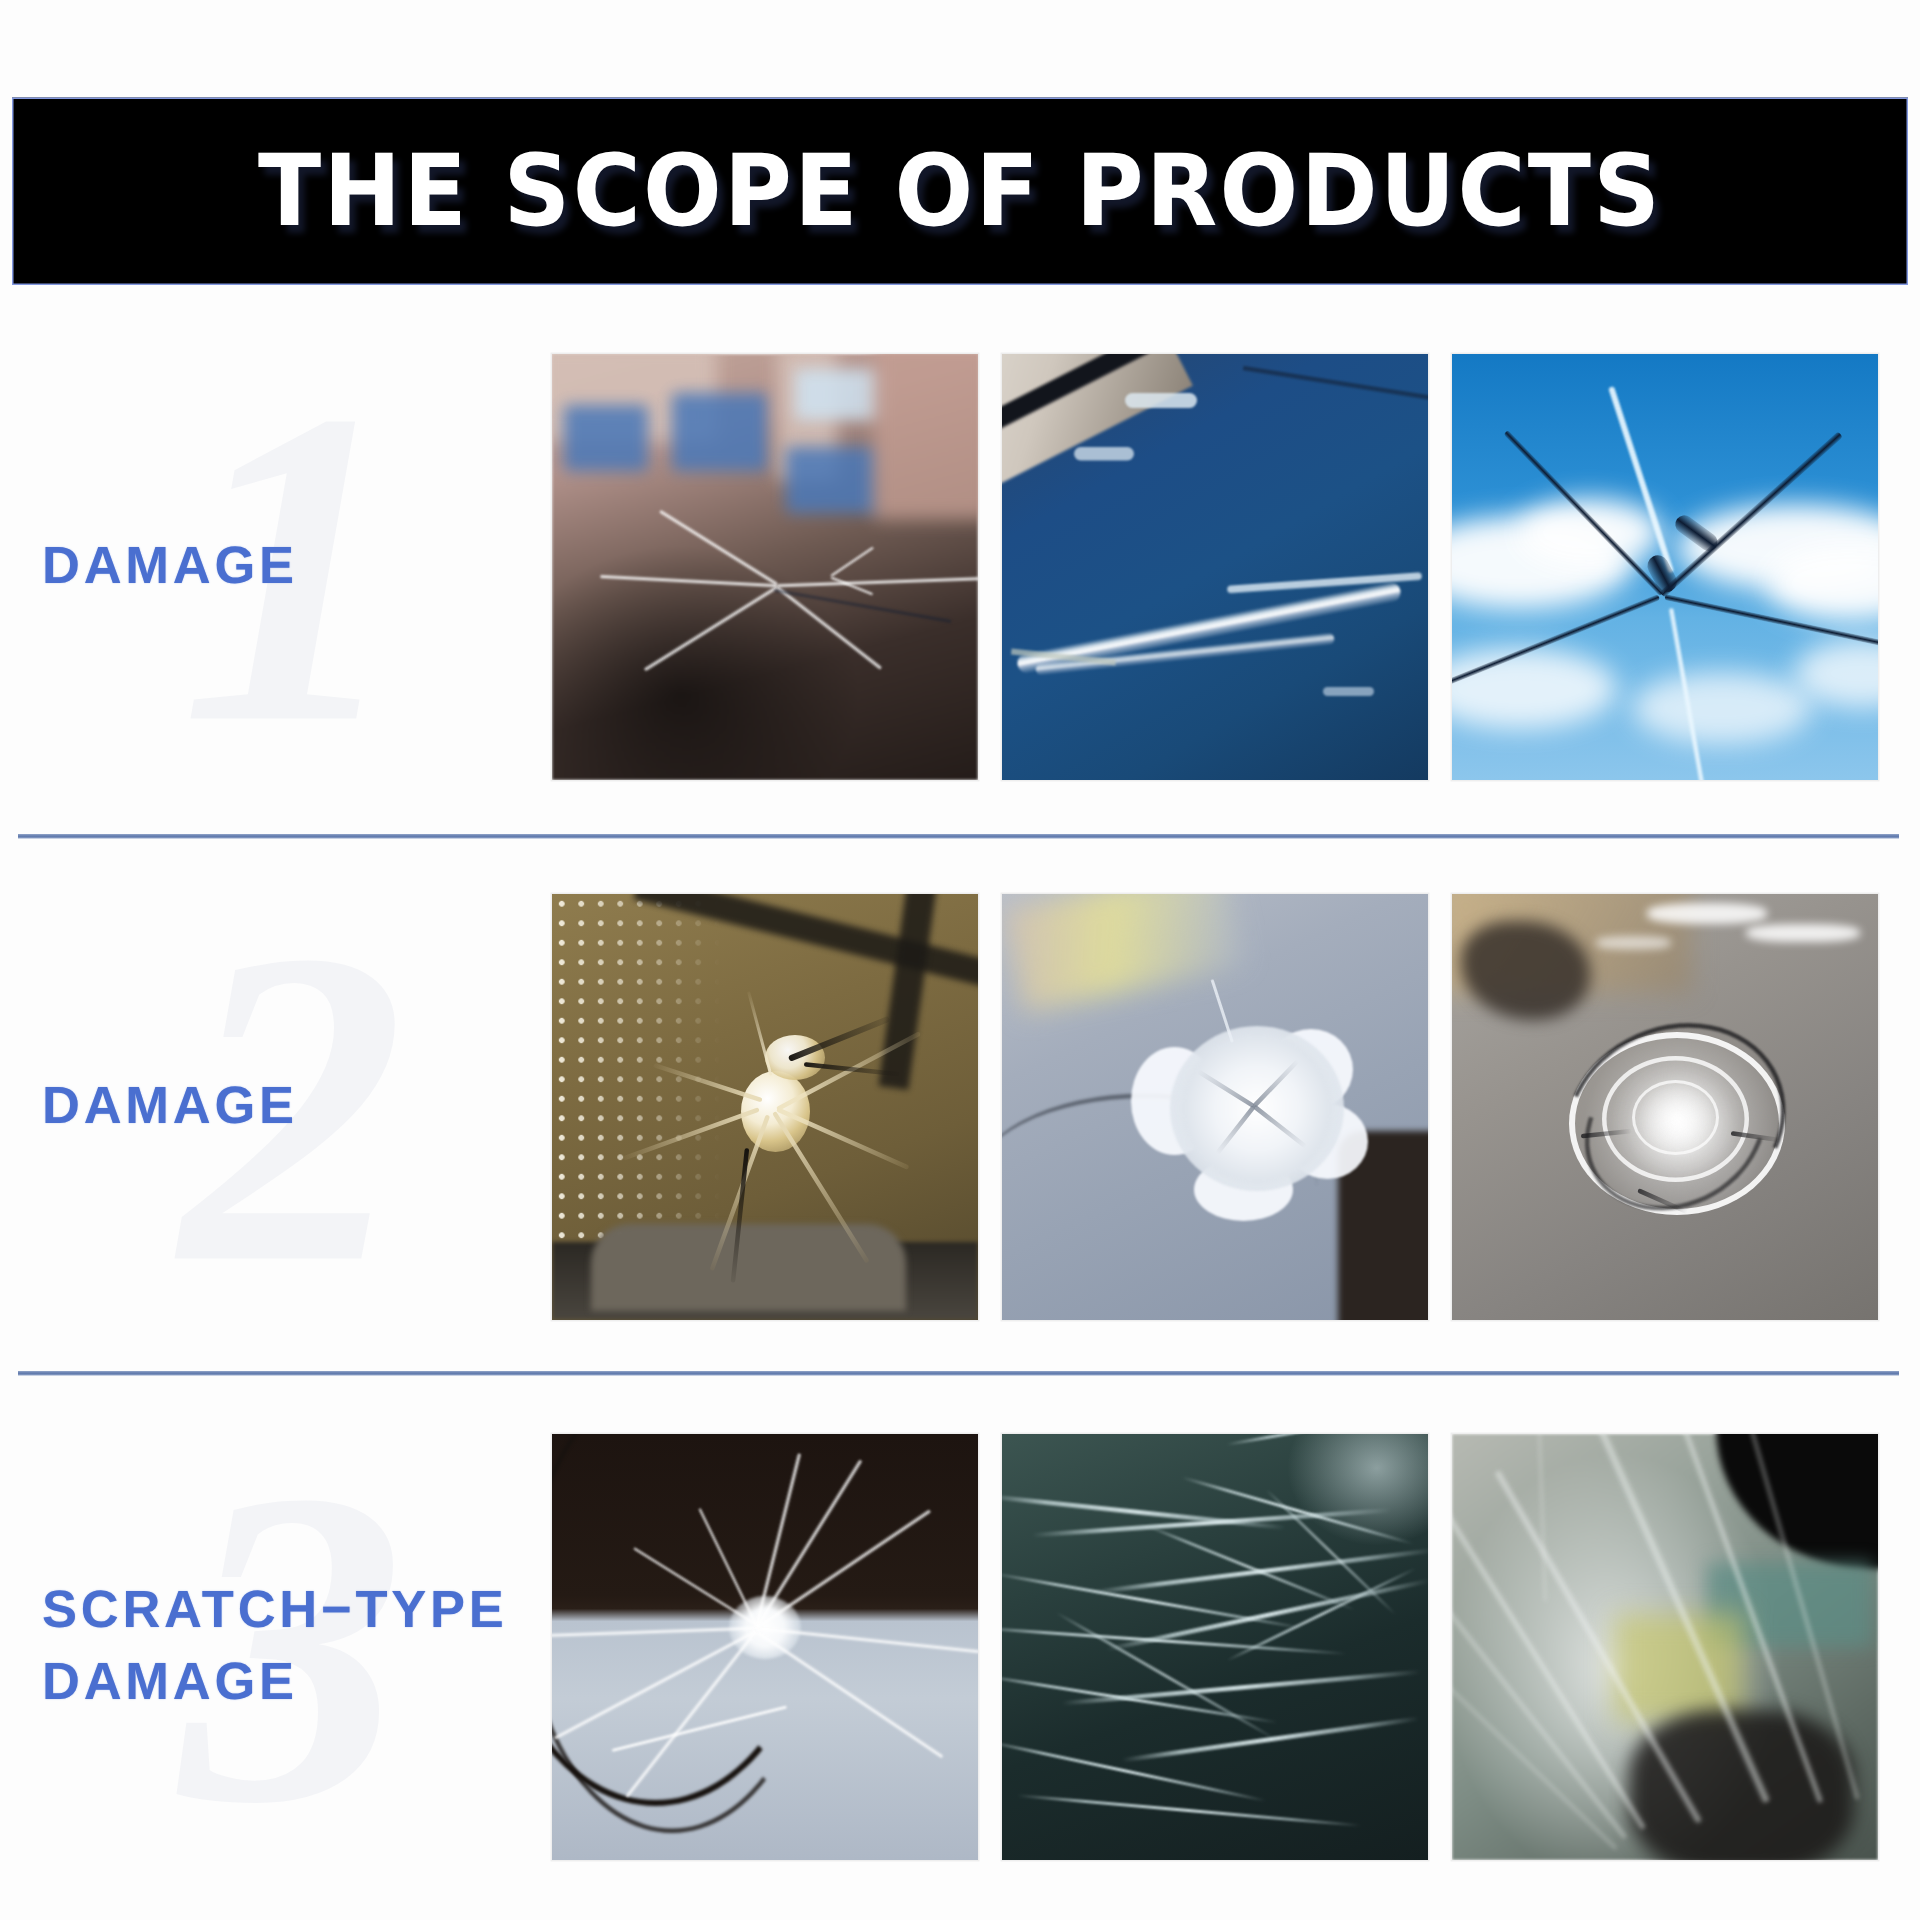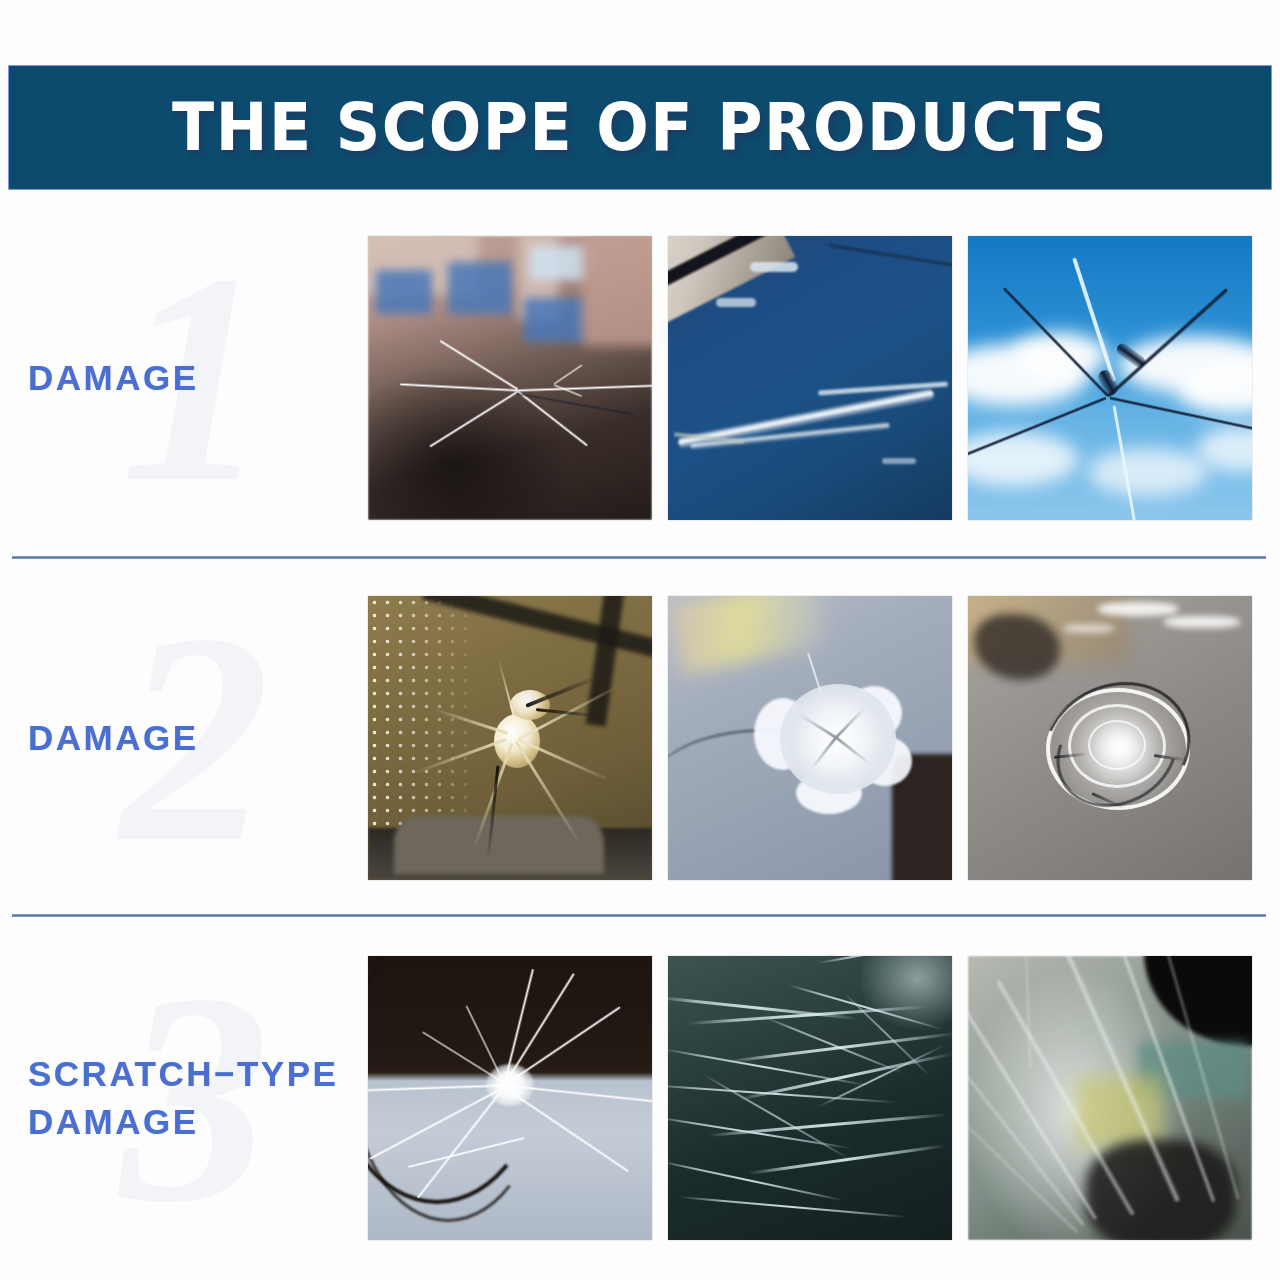--- a/index.html
+++ b/index.html
@@ -15,21 +15,21 @@
     position: relative;
   }
 
   
   .banner {
     position: absolute;
     left: 8px;
     top: 65px;
     width: 1264px;
     height: 125px;
-    background: #0c4a6e;
+    background: #000000;
     border: 1px solid #8197df;
     box-sizing: border-box;
     display: flex;
     align-items: center;
     justify-content: center;
   }
   .banner-title {
     color: #ffffff;
     font-size: 66px;
     font-weight: bold;

